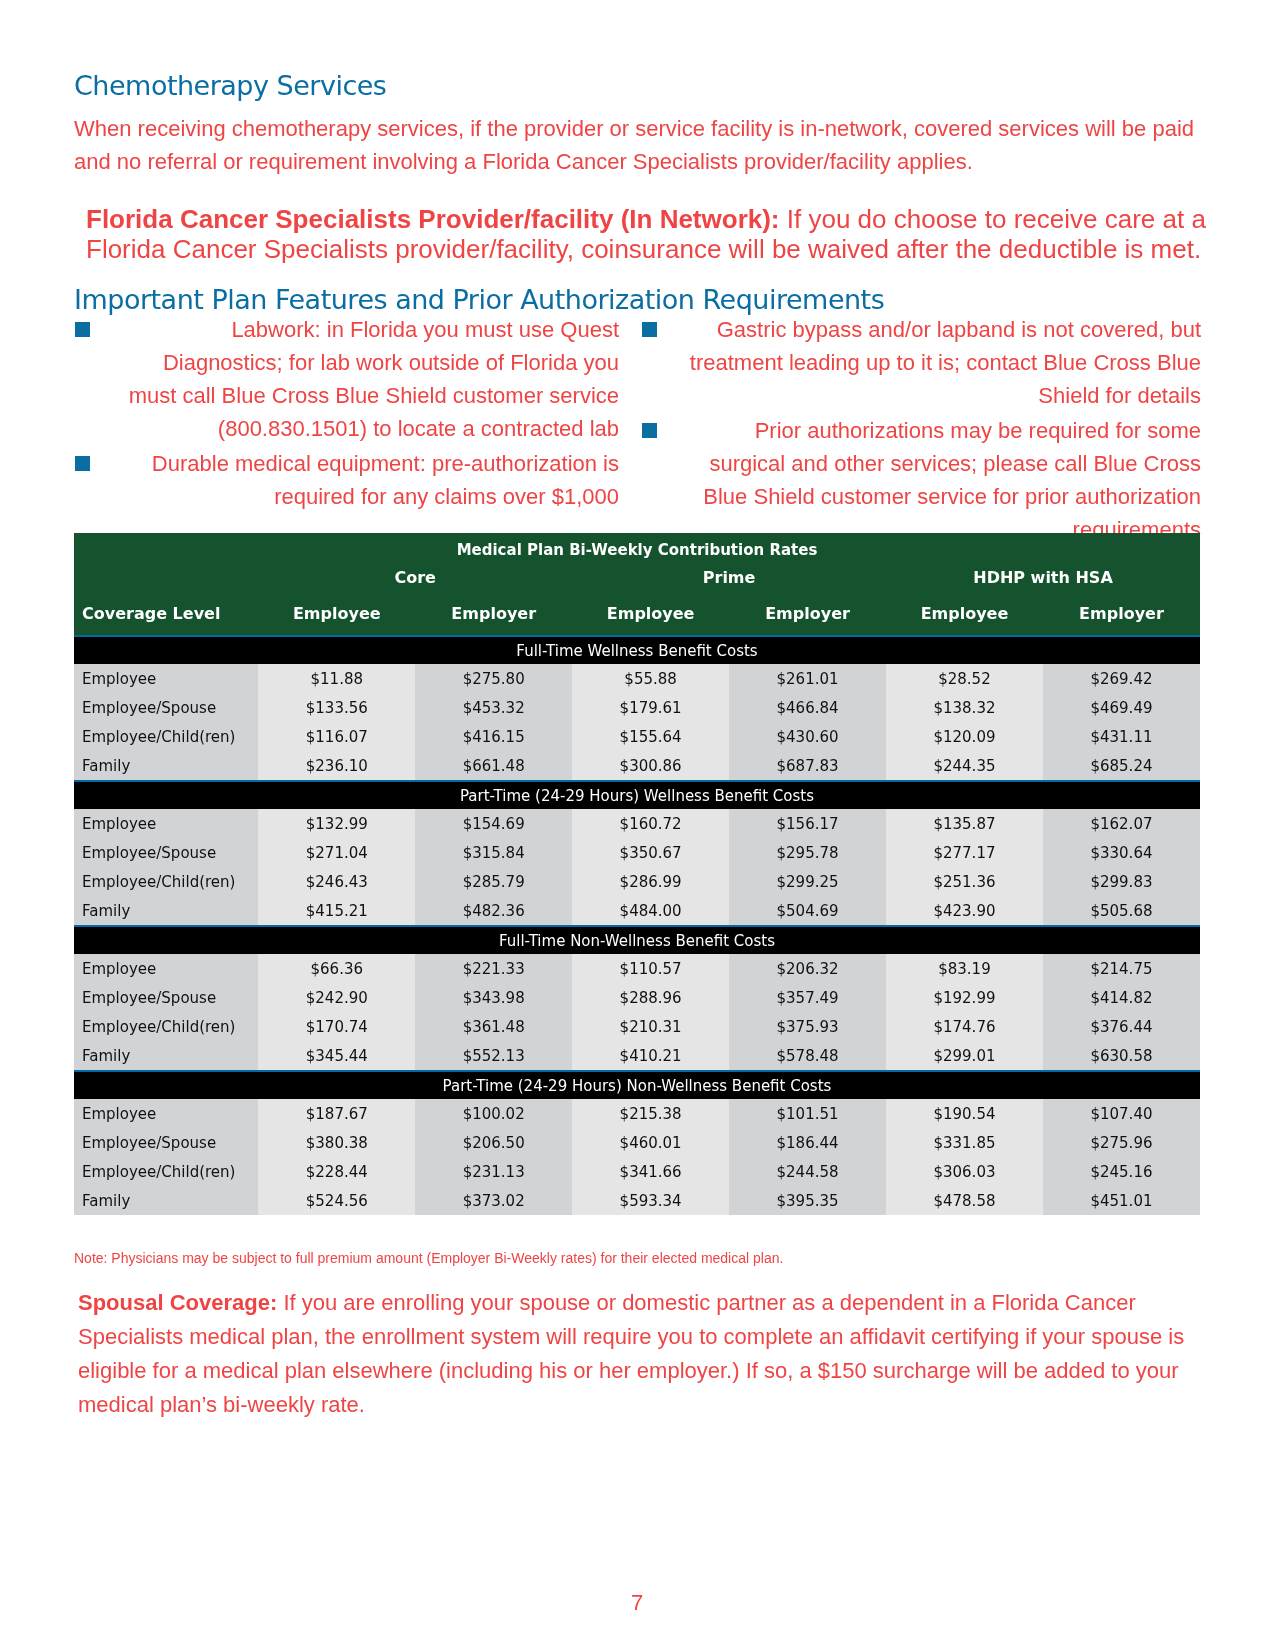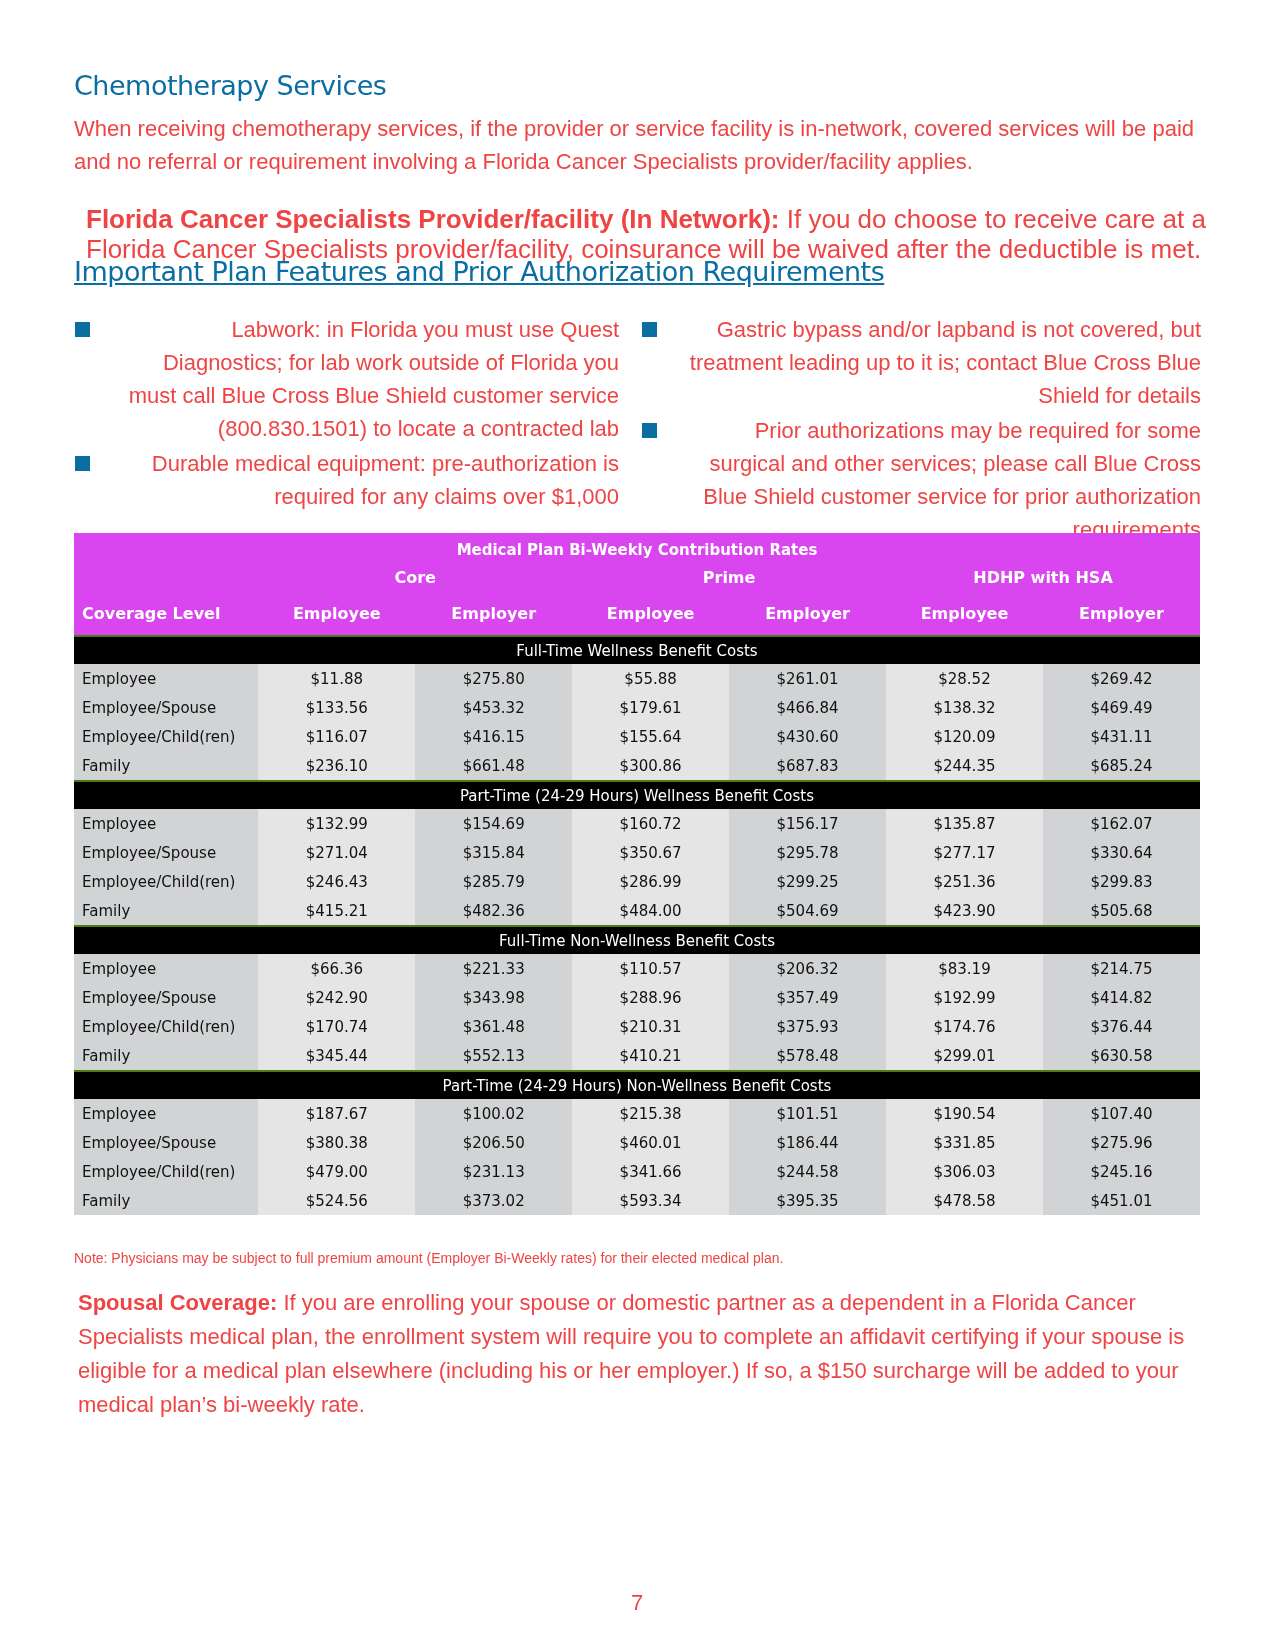--- a/index.html
+++ b/index.html
@@ -7,39 +7,39 @@
   .page { position: absolute; left: 74px; top: 0; width: 1126px; }
   .serif { font-family: Liberation Sans, sans-serif; color: #ef4444; }
   h2.section {
     font-family: "DejaVu Sans", "Liberation Sans", sans-serif;
     font-weight: normal; color: #0a6ea3; font-size: 27px; margin: 0;
     letter-spacing: -0.5px;
   }
   #h-chemo { position: absolute; top: 70px; left: 0; }
   #p-chemo { position: absolute; top: 112px; left: 0; width: 1126px; font-size: 22px; line-height: 33px; margin: 0; }
   #p-fcs { position: absolute; top: 192px; left: 0; width: 1126px; font-size: 26px; line-height: 30px; margin: 12px; }
-  #h-features { position: absolute; top: 256px; left: 0; text-decoration: underline; }
+  #h-features { position: absolute; top: 284px; left: 0; }
   .bullets { position: absolute; top: 313px; margin: 0; padding: 0; list-style: none; font-size: 22px; line-height: 33px; }
   #bullets-left { left: 0; width: 545px; }
   #bullets-right { left: 567px; width: 560px; }
   .bullets li { position: relative; padding-left: 38px; margin-bottom: 2px; text-align: right; }
   .bullet-square { position: absolute; left: 1px; top: 9px; width: 15px; height: 15px; background: #0a6ea3; }
   
   #rates-table {
     position: absolute; top: 533px; left: 0; width: 1126px; border-collapse: collapse;
     font-family: "DejaVu Sans", "Liberation Sans", sans-serif; font-size: 15px; table-layout: fixed;
   }
-  #rates-table th { background: #d946ef; color: #fff; font-weight: bold; padding: 0; }
+  #rates-table th { background: #14532d; color: #fff; font-weight: bold; padding: 0; }
   #rates-table tr.h1 th { height: 26px; font-size: 15px; padding-top: 4px; }
   #rates-table tr.h2 th { height: 28px; font-size: 16px; }
   #rates-table tr.h3 th { height: 44px; font-size: 16px; }
   #rates-table tr.h3 th.cov { text-align: left; padding-left: 8px; }
   #rates-table tr.section-row td {
     background: #000; color: #fff; text-align: center; height: 27px; padding: 0;
-    border-top: 2px solid #4d7c0f;
+    border-top: 2px solid #0369a1;
   }
   #rates-table td.cell { height: 29px; padding: 0; text-align: center; color: #111; }
   #rates-table td.lbl { text-align: left; padding-left: 8px; }
   #rates-table td.gray { background: #d1d3d5; }
   #rates-table td.white { background: #e5e5e5; }
   #note { position: absolute; top: 1250px; left: 0; font-size: 14px; margin: 0; }
   #p-spousal { position: absolute; top: 1286px; left: 4px; width: 1126px; font-size: 22px; line-height: 34px; margin: 0; }
   #page-number { position: absolute; top: 1590px; left: 0; width: 1126px; text-align: center; font-size: 22px; margin: 0; }
   b { font-weight: bold; }
 </style>
@@ -227,21 +227,21 @@
           <td class="cell gray lbl">Employee/Spouse</td>
           <td class="cell white">$380.38</td>
           <td class="cell gray">$206.50</td>
           <td class="cell white">$460.01</td>
           <td class="cell gray">$186.44</td>
           <td class="cell white">$331.85</td>
           <td class="cell gray">$275.96</td>
         </tr>
         <tr>
           <td class="cell gray lbl">Employee/Child(ren)</td>
-          <td class="cell white">$479.00</td>
+          <td class="cell white">$228.44</td>
           <td class="cell gray">$231.13</td>
           <td class="cell white">$341.66</td>
           <td class="cell gray">$244.58</td>
           <td class="cell white">$306.03</td>
           <td class="cell gray">$245.16</td>
         </tr>
         <tr>
           <td class="cell gray lbl">Family</td>
           <td class="cell white">$524.56</td>
           <td class="cell gray">$373.02</td>

